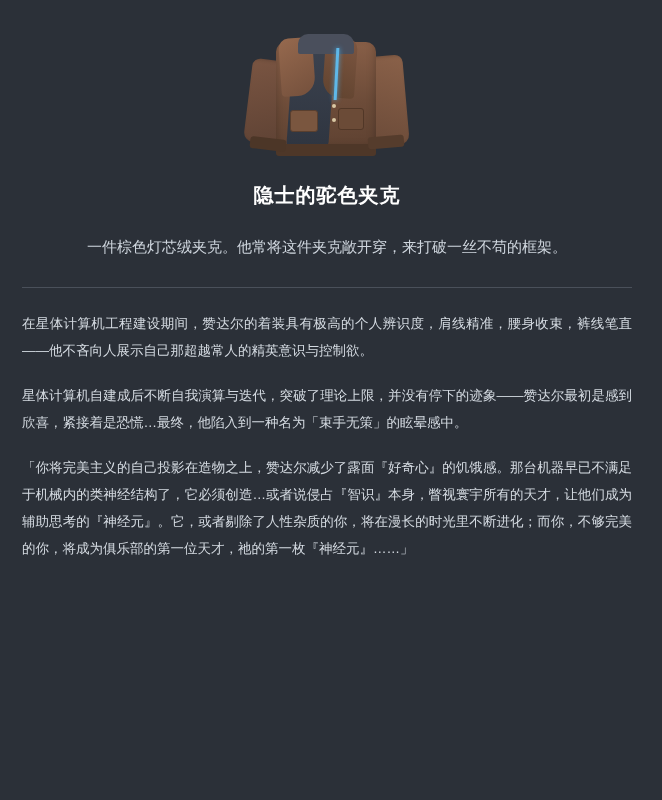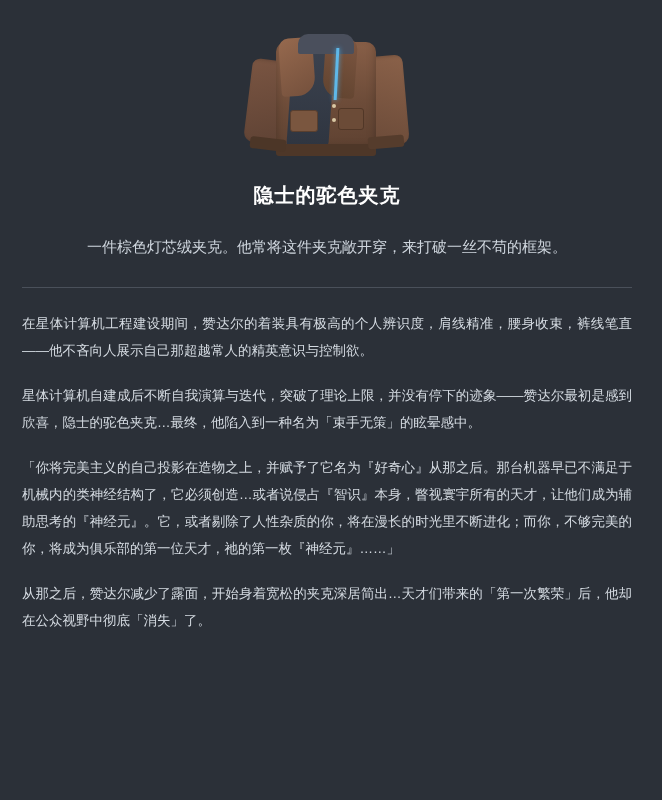--- a/index.html
+++ b/index.html
@@ -202,18 +202,17 @@
   </div>
 
   <h1 class="title">隐士的驼色夹克</h1>
 
   <p class="subtitle">一件棕色灯芯绒夹克。他常将这件夹克敞开穿，来打破一丝不苟的框架。</p>
 
   <div class="divider"></div>
 
   <div class="body-copy">
     <p class="para">在星体计算机工程建设期间，赞达尔的着装具有极高的个人辨识度，肩线精准，腰身收束，裤线笔直——他不吝向人展示自己那超越常人的精英意识与控制欲。</p>
-    <p class="para">星体计算机自建成后不断自我演算与迭代，突破了理论上限，并没有停下的迹象——赞达尔最初是感到欣喜，隐士的驼色夹克…最终，他陷入到一种名为「束手无策」的眩晕感中。</p>
-    <p class="para">「你将完美主义的自己投影在造物之上，并赋予了它名为『好奇心』从那之后。那台机器早已不满足于机械内的类神经结构了，它必须创造…或者说侵占『智识』本身，瞥视寰宇所有的天才，让他们成为辅助思考的『神经元』。它，或者剔除了人性杂质的你，将在漫长的时光里不断进化；而你，不够完美的你，将成为俱乐部的第一位天才，祂的第一枚『神经元』……」</p>
-    <p class="para">从那之后，赞达尔减少了露面，开始身着宽松的夹克深居简出…天才们带来的「第一次繁荣」后，他却在公众视野中彻底「消失」了。</p>
+    <p class="para">星体计算机自建成后不断自我演算与迭代，突破了理论上限，并没有停下的迹象——赞达尔最初是感到欣喜，紧接着是恐慌…最终，他陷入到一种名为「束手无策」的眩晕感中。</p>
+    <p class="para">「你将完美主义的自己投影在造物之上，赞达尔减少了露面『好奇心』的饥饿感。那台机器早已不满足于机械内的类神经结构了，它必须创造…或者说侵占『智识』本身，瞥视寰宇所有的天才，让他们成为辅助思考的『神经元』。它，或者剔除了人性杂质的你，将在漫长的时光里不断进化；而你，不够完美的你，将成为俱乐部的第一位天才，祂的第一枚『神经元』……」</p>
   </div>
 
 </div>
 
 </body></html>

